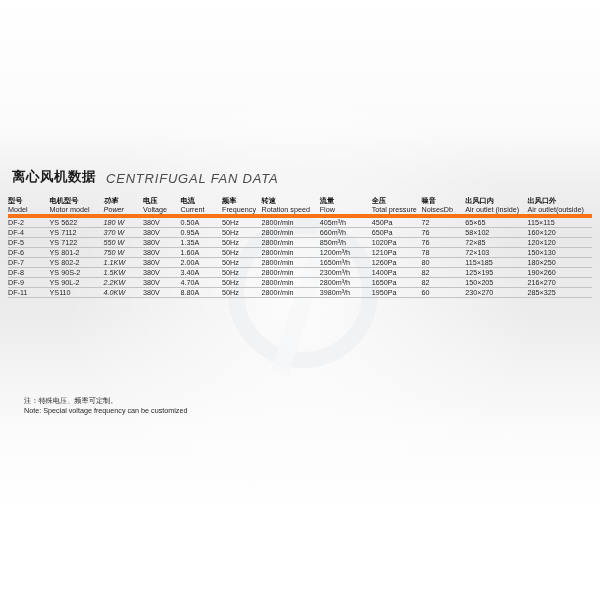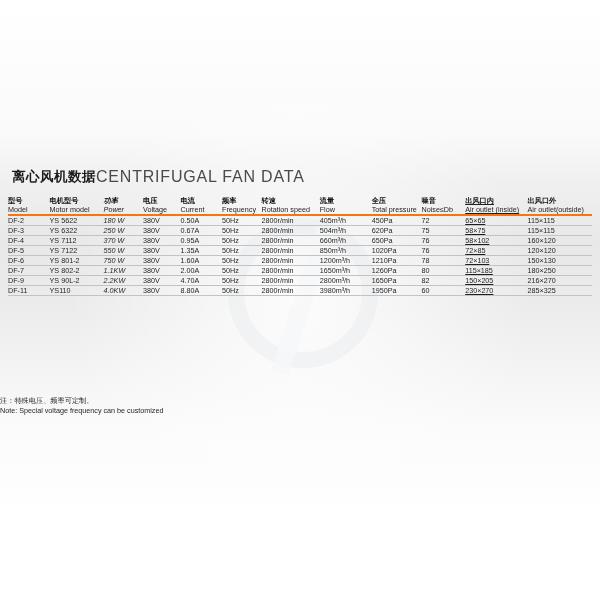--- a/index.html
+++ b/index.html
@@ -62,31 +62,33 @@
     width: 600px;
     height: 600px;
   }
 
   .title-row {
     position: absolute;
     left: 12px;
     top: 168px;
     display: flex;
     align-items: flex-end;
+    gap: 10px;
   }
   .title-cn {
     font-size: 13.5px;
     font-weight: bold;
     color: #1b1b1b;
     letter-spacing: 0.5px;
   }
   .title-en {
-    font-size: 16px;
+    font-size: 13px;
     color: #4a4a4a;
     letter-spacing: 0.8px;
+    font-style: italic;
   }
 
   table.data {
     position: absolute;
     left: 8px;
     top: 196px;
     width: 584px;
     border-collapse: collapse;
     font-size: 7.2px;
     color: #1f1f1f;
@@ -107,21 +109,21 @@
     font-weight: bold;
     color: #111111;
   }
   .hdr-en {
     display: block;
     font-size: 7.2px;
     font-weight: normal;
     color: #222222;
   }
   thead tr {
-    border-bottom: 2px solid #f97316;
+    border-bottom: 4px solid #f97316;
     margin-top: 16px;
   }
   tbody tr {
     border-bottom: 1px solid #c3c3c3;
   }
   tbody td {
     padding-top: 3.2px;
     padding-bottom: 3.2px;
     font-size: 7.2px;
   }
@@ -129,26 +131,26 @@
   .c0 { width: 40px; }
   .c1 { width: 52px; }
   .c2 { width: 38px; font-style: italic; }
   .c3 { width: 36px; }
   .c4 { width: 40px; }
   .c5 { width: 38px; }
   .c6 { width: 56px; }
   .c7 { width: 50px; }
   .c8 { width: 48px; }
   .c9 { width: 42px; }
-  .c10 { width: 60px; text-decoration: underline; }
+  .c10 { width: 60px; }
   .c11 { width: 62px; }
 
   .note {
     position: absolute;
-    left: 0;
+    left: 24px;
     top: 396px;
     font-size: 7.2px;
     color: #1f1f1f;
     line-height: 1.45;
   }
   .note div { white-space: nowrap; }
 </style>
 </head>
 <body>
 
@@ -224,34 +226,20 @@
         <td class="c4">0.50A</td>
         <td class="c5">50Hz</td>
         <td class="c6">2800r/min</td>
         <td class="c7">405m³/h</td>
         <td class="c8">450Pa</td>
         <td class="c9">72</td>
         <td class="c10">65×65</td>
         <td class="c11">115×115</td>
       </tr>
       <tr>
-        <td class="c0">DF-3</td>
-        <td class="c1">YS 6322</td>
-        <td class="c2">250 W</td>
-        <td class="c3">380V</td>
-        <td class="c4">0.67A</td>
-        <td class="c5">50Hz</td>
-        <td class="c6">2800r/min</td>
-        <td class="c7">504m³/h</td>
-        <td class="c8">620Pa</td>
-        <td class="c9">75</td>
-        <td class="c10">58×75</td>
-        <td class="c11">115×115</td>
-      </tr>
-      <tr>
         <td class="c0">DF-4</td>
         <td class="c1">YS 7112</td>
         <td class="c2">370 W</td>
         <td class="c3">380V</td>
         <td class="c4">0.95A</td>
         <td class="c5">50Hz</td>
         <td class="c6">2800r/min</td>
         <td class="c7">660m³/h</td>
         <td class="c8">650Pa</td>
         <td class="c9">76</td>
@@ -294,20 +282,34 @@
         <td class="c4">2.00A</td>
         <td class="c5">50Hz</td>
         <td class="c6">2800r/min</td>
         <td class="c7">1650m³/h</td>
         <td class="c8">1260Pa</td>
         <td class="c9">80</td>
         <td class="c10">115×185</td>
         <td class="c11">180×250</td>
       </tr>
       <tr>
+        <td class="c0">DF-8</td>
+        <td class="c1">YS 90S-2</td>
+        <td class="c2">1.5KW</td>
+        <td class="c3">380V</td>
+        <td class="c4">3.40A</td>
+        <td class="c5">50Hz</td>
+        <td class="c6">2800r/min</td>
+        <td class="c7">2300m³/h</td>
+        <td class="c8">1400Pa</td>
+        <td class="c9">82</td>
+        <td class="c10">125×195</td>
+        <td class="c11">190×260</td>
+      </tr>
+      <tr>
         <td class="c0">DF-9</td>
         <td class="c1">YS 90L-2</td>
         <td class="c2">2.2KW</td>
         <td class="c3">380V</td>
         <td class="c4">4.70A</td>
         <td class="c5">50Hz</td>
         <td class="c6">2800r/min</td>
         <td class="c7">2800m³/h</td>
         <td class="c8">1650Pa</td>
         <td class="c9">82</td>

